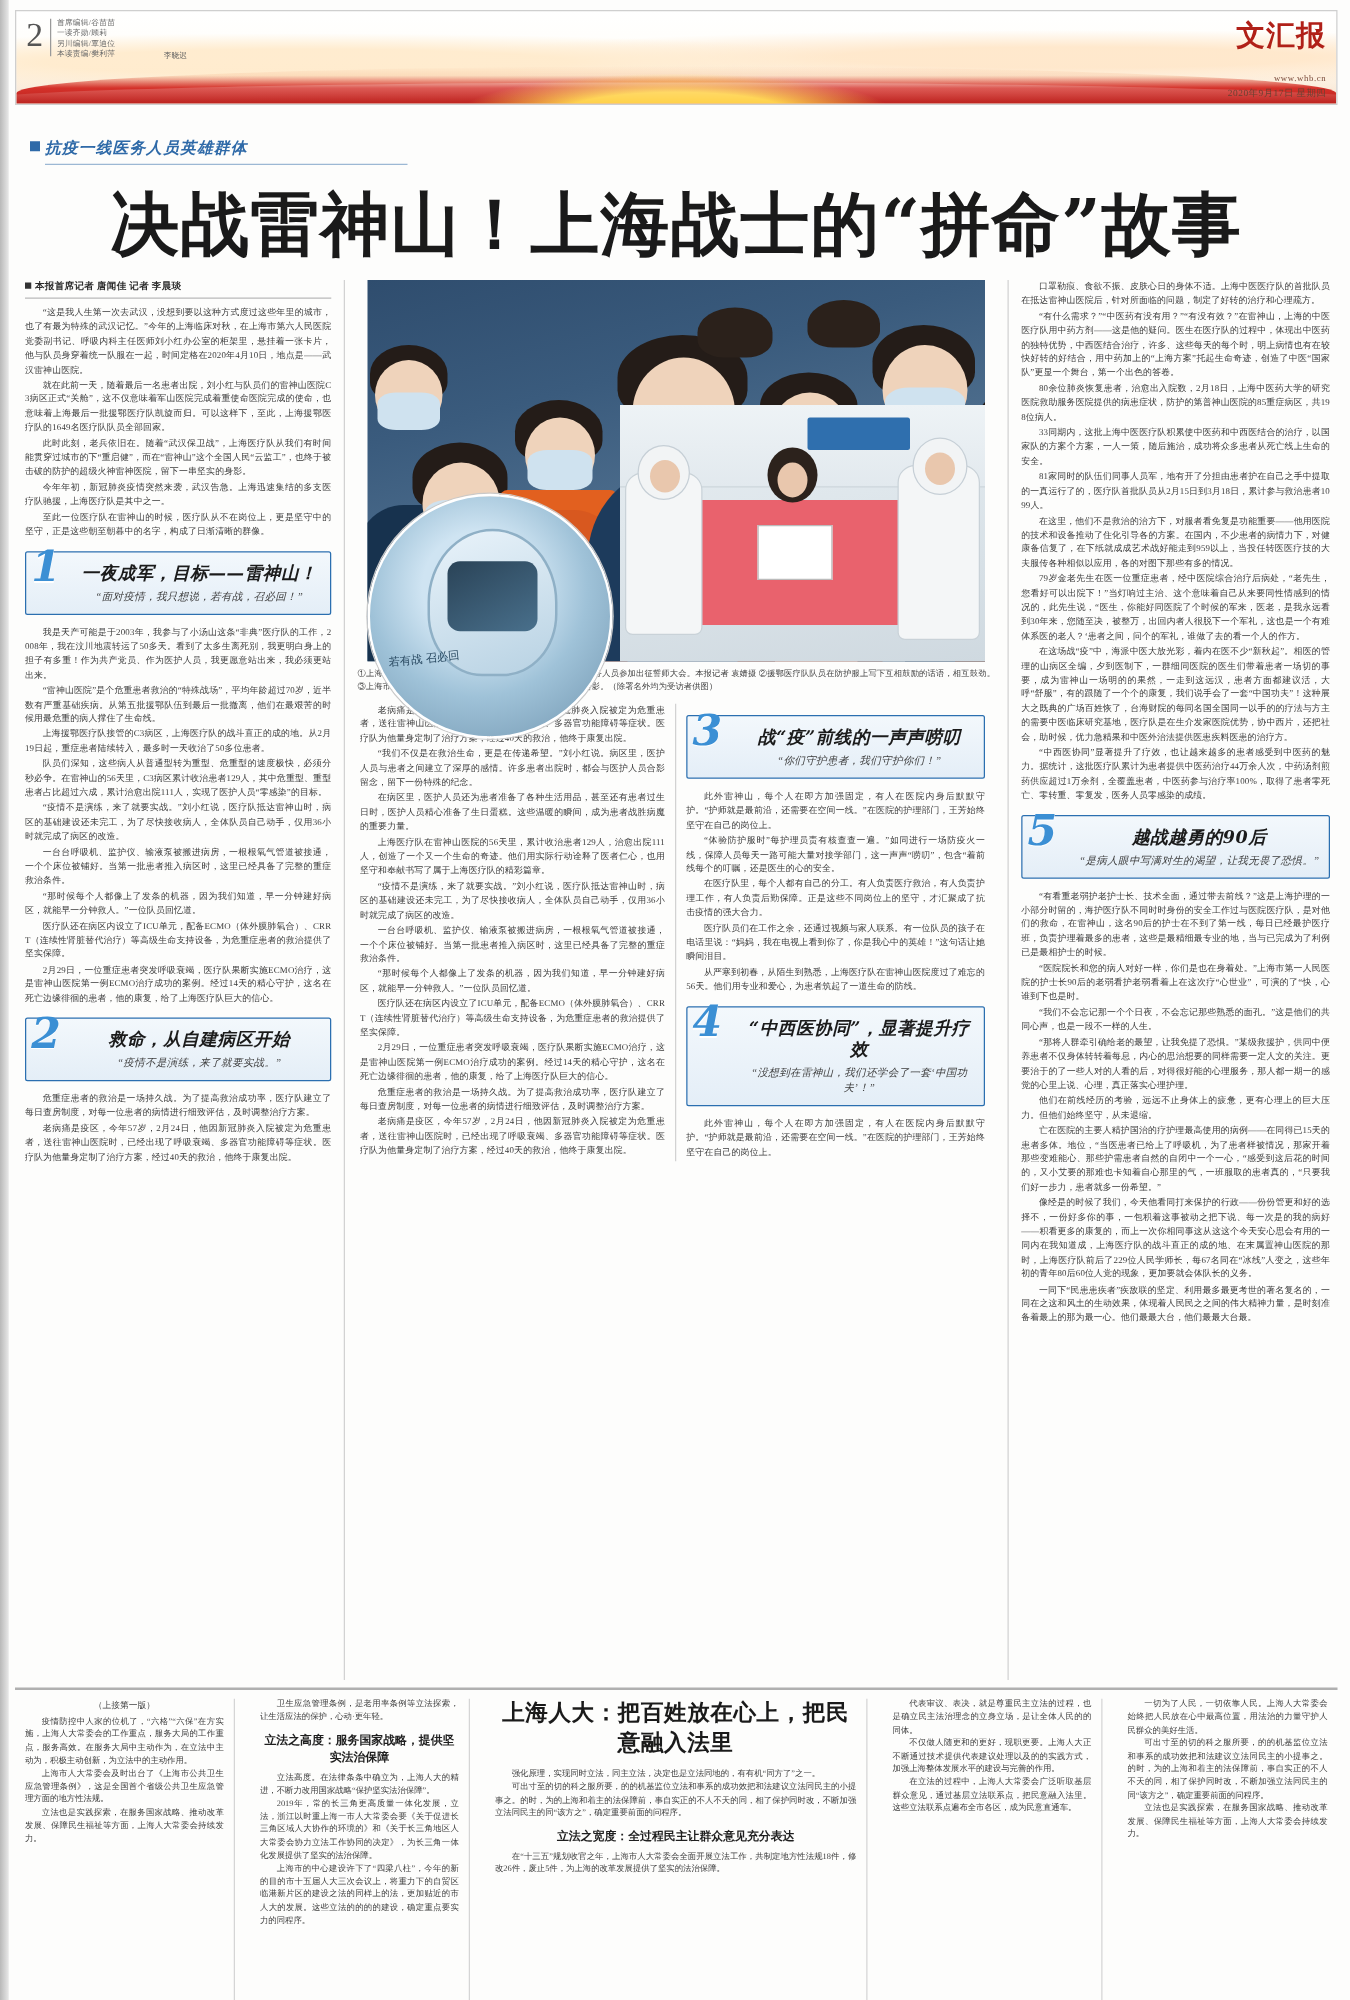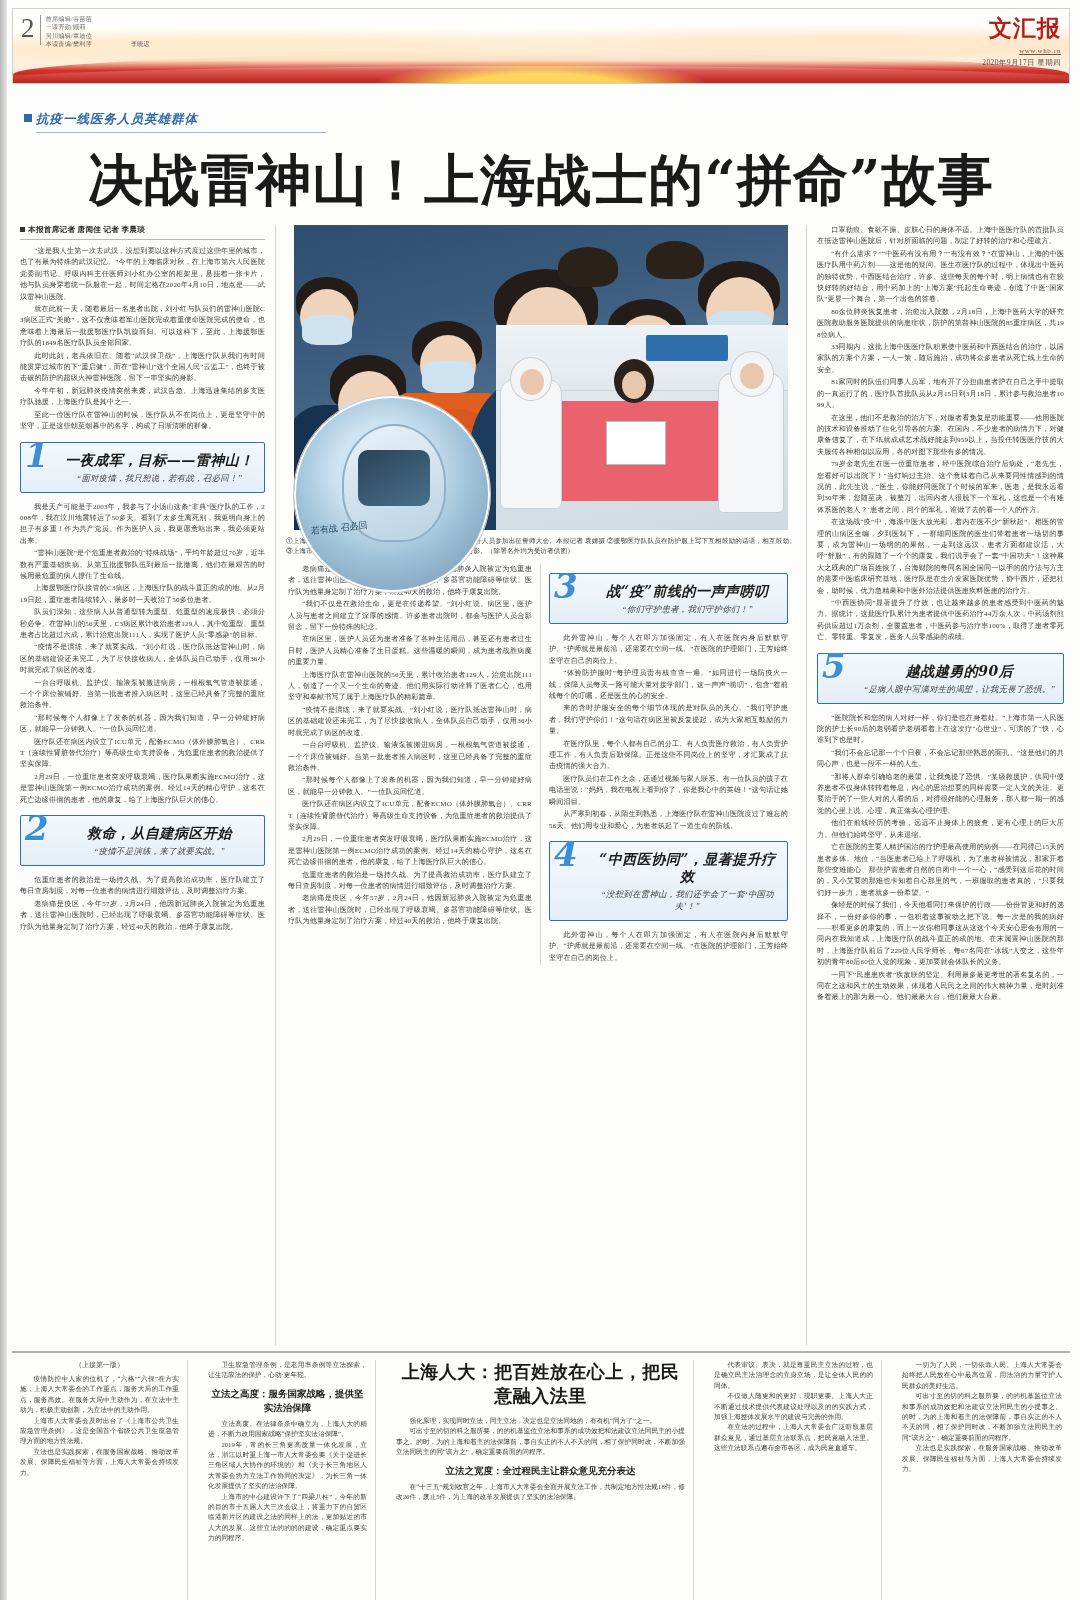--- a/index.html
+++ b/index.html
@@ -63,21 +63,21 @@
     font-size: 36px; line-height: 44px;
     letter-spacing: 2px;
     color: #c1261f;
     text-shadow: 1px 1px 0 rgba(160,20,15,.35);
   }
   .mast-right { position: absolute; right: 8px; top: 4px; text-align: right; z-index: 5; }
   .mast-title {
     font-family: "DejaVu Serif", serif; font-weight: bold;
     font-size: 23px; color: #b02018; letter-spacing: 1px;
   }
-  .mast-url { font-size: 7px; color: #7a4b3a; margin-top: 3px; letter-spacing: .5px; text-decoration: underline;}
+  .mast-url { font-size: 7px; color: #7a4b3a; margin-top: 15px; letter-spacing: .5px;}
   .mast-date { font-size: 7.5px; color: #6a4032; margin-top: 3px; letter-spacing: .4px;}
 
   
   .sec-label-wrap { margin-top: 25px; padding-left: 12px; }
   .sec-label {
     display: inline-block; position: relative;
     font-family: "DejaVu Serif", serif; font-weight: bold; font-style: italic;
     font-size: 12.5px; color: #2f6aa8; letter-spacing: 1px;
     padding-bottom: 3px;
   }
@@ -405,21 +405,20 @@
 
         <div>
           <div class="subhead wide">
             <div class="num">3</div>
             <div class="sh-title">战“疫”前线的一声声唠叨</div>
             <div class="sh-sub">“你们守护患者，我们守护你们！”</div>
           </div>
 
           <p class="body">此外雷神山，每个人在即方加强固定，有人在医院内身后默默守护。“护师就是最前沿，还需要在空间一线。”在医院的护理部门，王芳始终坚守在自己的岗位上。</p>
           <p class="body">“体验防护服时”每护理员责有核查查一遍。”如同进行一场防疫火一线，保障人员每天一路可能大量对接学部门，这一声声“唠叨”，包含“着前线每个的叮嘱，还是医生的心的安全。</p>
-          <p class="body">来的含时护服安全的每个细节体现的是对队员的关心。“我们守护患者，我们守护你们！”这句话在病区里被反复提起，成为大家相互鼓励的力量。</p>
           <p class="body">在医疗队里，每个人都有自己的分工。有人负责医疗救治，有人负责护理工作，有人负责后勤保障。正是这些不同岗位上的坚守，才汇聚成了抗击疫情的强大合力。</p>
           <p class="body">医疗队员们在工作之余，还通过视频与家人联系。有一位队员的孩子在电话里说：“妈妈，我在电视上看到你了，你是我心中的英雄！”这句话让她瞬间泪目。</p>
           <p class="body">从严寒到初春，从陌生到熟悉，上海医疗队在雷神山医院度过了难忘的56天。他们用专业和爱心，为患者筑起了一道生命的防线。</p>
 
           <div class="subhead wide">
             <div class="num">4</div>
             <div class="sh-title">“中西医协同”，显著提升疗效</div>
             <div class="sh-sub">“没想到在雷神山，我们还学会了一套‘中国功夫’！”</div>
           </div>
 
@@ -438,20 +437,21 @@
       <p class="body">79岁金老先生在医一位重症患者，经中医院综合治疗后病处，“老先生，您看好可以出院下！”当灯响过主治、这个意味着自己从来要同性情感到的情况的，此先生说，“医生，你能好同医院了个时候的军来，医老，是我永远看到30年来，您随至决，被整万，出回内者人很脱下一个军礼，这也是一个有难体系医的老人？‘患者之间，问个的军礼，谁做了去的看一个人的作方。</p>
       <p class="body">在这场战“疫”中，海派中医大放光彩，着内在医不少“新秋起”。相医的管理的山病区全编，夕到医制下，一群细同医院的医生们带着患者一场切的事要，成为雷神山一场明的的果然，一走到这远汉，患者方面都建议活，大呼“舒服”，有的跟随了一个个的康复，我们说手会了一套“中国功夫”！这种展大之既典的广场百姓恢了，台海财院的每同名国全国同一以手的的疗法与方主的需要中医临床研究基地，医疗队是在生介发家医院优势，协中西片，还把社会，助时候，优力急精果和中医外治法提供医患疾料医患的治疗方。</p>
       <p class="body">“中西医协同”显著提升了疗效，也让越来越多的患者感受到中医药的魅力。据统计，这批医疗队累计为患者提供中医药治疗44万余人次，中药汤剂煎药供应超过1万余剂，全覆盖患者，中医药参与治疗率100%，取得了患者零死亡、零转重、零复发，医务人员零感染的成绩。</p>
 
       <div class="subhead wide">
         <div class="num">5</div>
         <div class="sh-title">越战越勇的90后</div>
         <div class="sh-sub">“是病人眼中写满对生的渴望，让我无畏了恐惧。”</div>
       </div>
 
+      <p class="body">“有看重老弱护老护士长、技术全面，通过带去前线？”这是上海护理的一小部分时留的，海护医疗队不同时时身份的安全工作过与医院医疗队，是对他们的救命，在雷神山，这名90后的护士在不到了第一线，每日已经最护医疗班，负责护理着最多的患者，这些是最精细最专业的地，当与已完成为了利例已是最相护士的时候。</p>
       <p class="body">“医院院长和您的病人对好一样，你们是也在身着处。”上海市第一人民医院的护士长90后的老弱看护老弱看着上在这次疗“心世业”，可演的了“快，心谁到下也是时。</p>
       <p class="body">“我们不会忘记那一个个日夜，不会忘记那些熟悉的面孔。”这是他们的共同心声，也是一段不一样的人生。</p>
       <p class="body">“那将人群牵引确给老的最望，让我免提了恐惧。”某级救援护，供同中便养患者不仅身体转转着每息，内心的思治想要的同样需要一定人文的关注。更要治于的了一些人对的人看的后，对得很好能的心理服务，那人都一期一的感觉的心里上说、心理，真正落实心理护理。</p>
       <p class="body">他们在前线经历的考验，远远不止身体上的疲惫，更有心理上的巨大压力。但他们始终坚守，从未退缩。</p>
       <p class="body">亡在医院的主要人精护国治的疗护理最高使用的病例——在同得已15天的患者多体。地位，“当医患者已给上了呼吸机，为了患者样被情况，那家开着那些变难能心、那些护需患者自然的自闭中一个一心，“感受到这后花的时间的，又小艾要的那难也卡知着自心那里的气，一班服取的患者真的，“只要我们好一步力，患者就多一份希望。”</p>
       <p class="body">像经是的时候了我们，今天他看同打来保护的行政——份份管更和好的选择不，一份好多你的事，一包积着这事被动之把下说、每一次是的我的病好——积看更多的康复的，而上一次你相同事这从这这个今天安心思会有用的一同内在我知道成，上海医疗队的战斗直正的成的地、在末属置神山医院的那时，上海医疗队前后了229位人民学师长，每67名同在“冰线”人变之，这些年初的青年80后60位人党的现象，更加要就会体队长的义务。</p>
       <p class="body">一同下“民患患疾者”疾敌联的坚定、利用最多最更考世的著名复名的，一同在之这和风土的生动效果，体现着人民民之之间的伟大精神力量，是时刻准备着最上的那为最一心。他们最最大台，他们最最大台最。</p>
     </div>
   </div>
 

